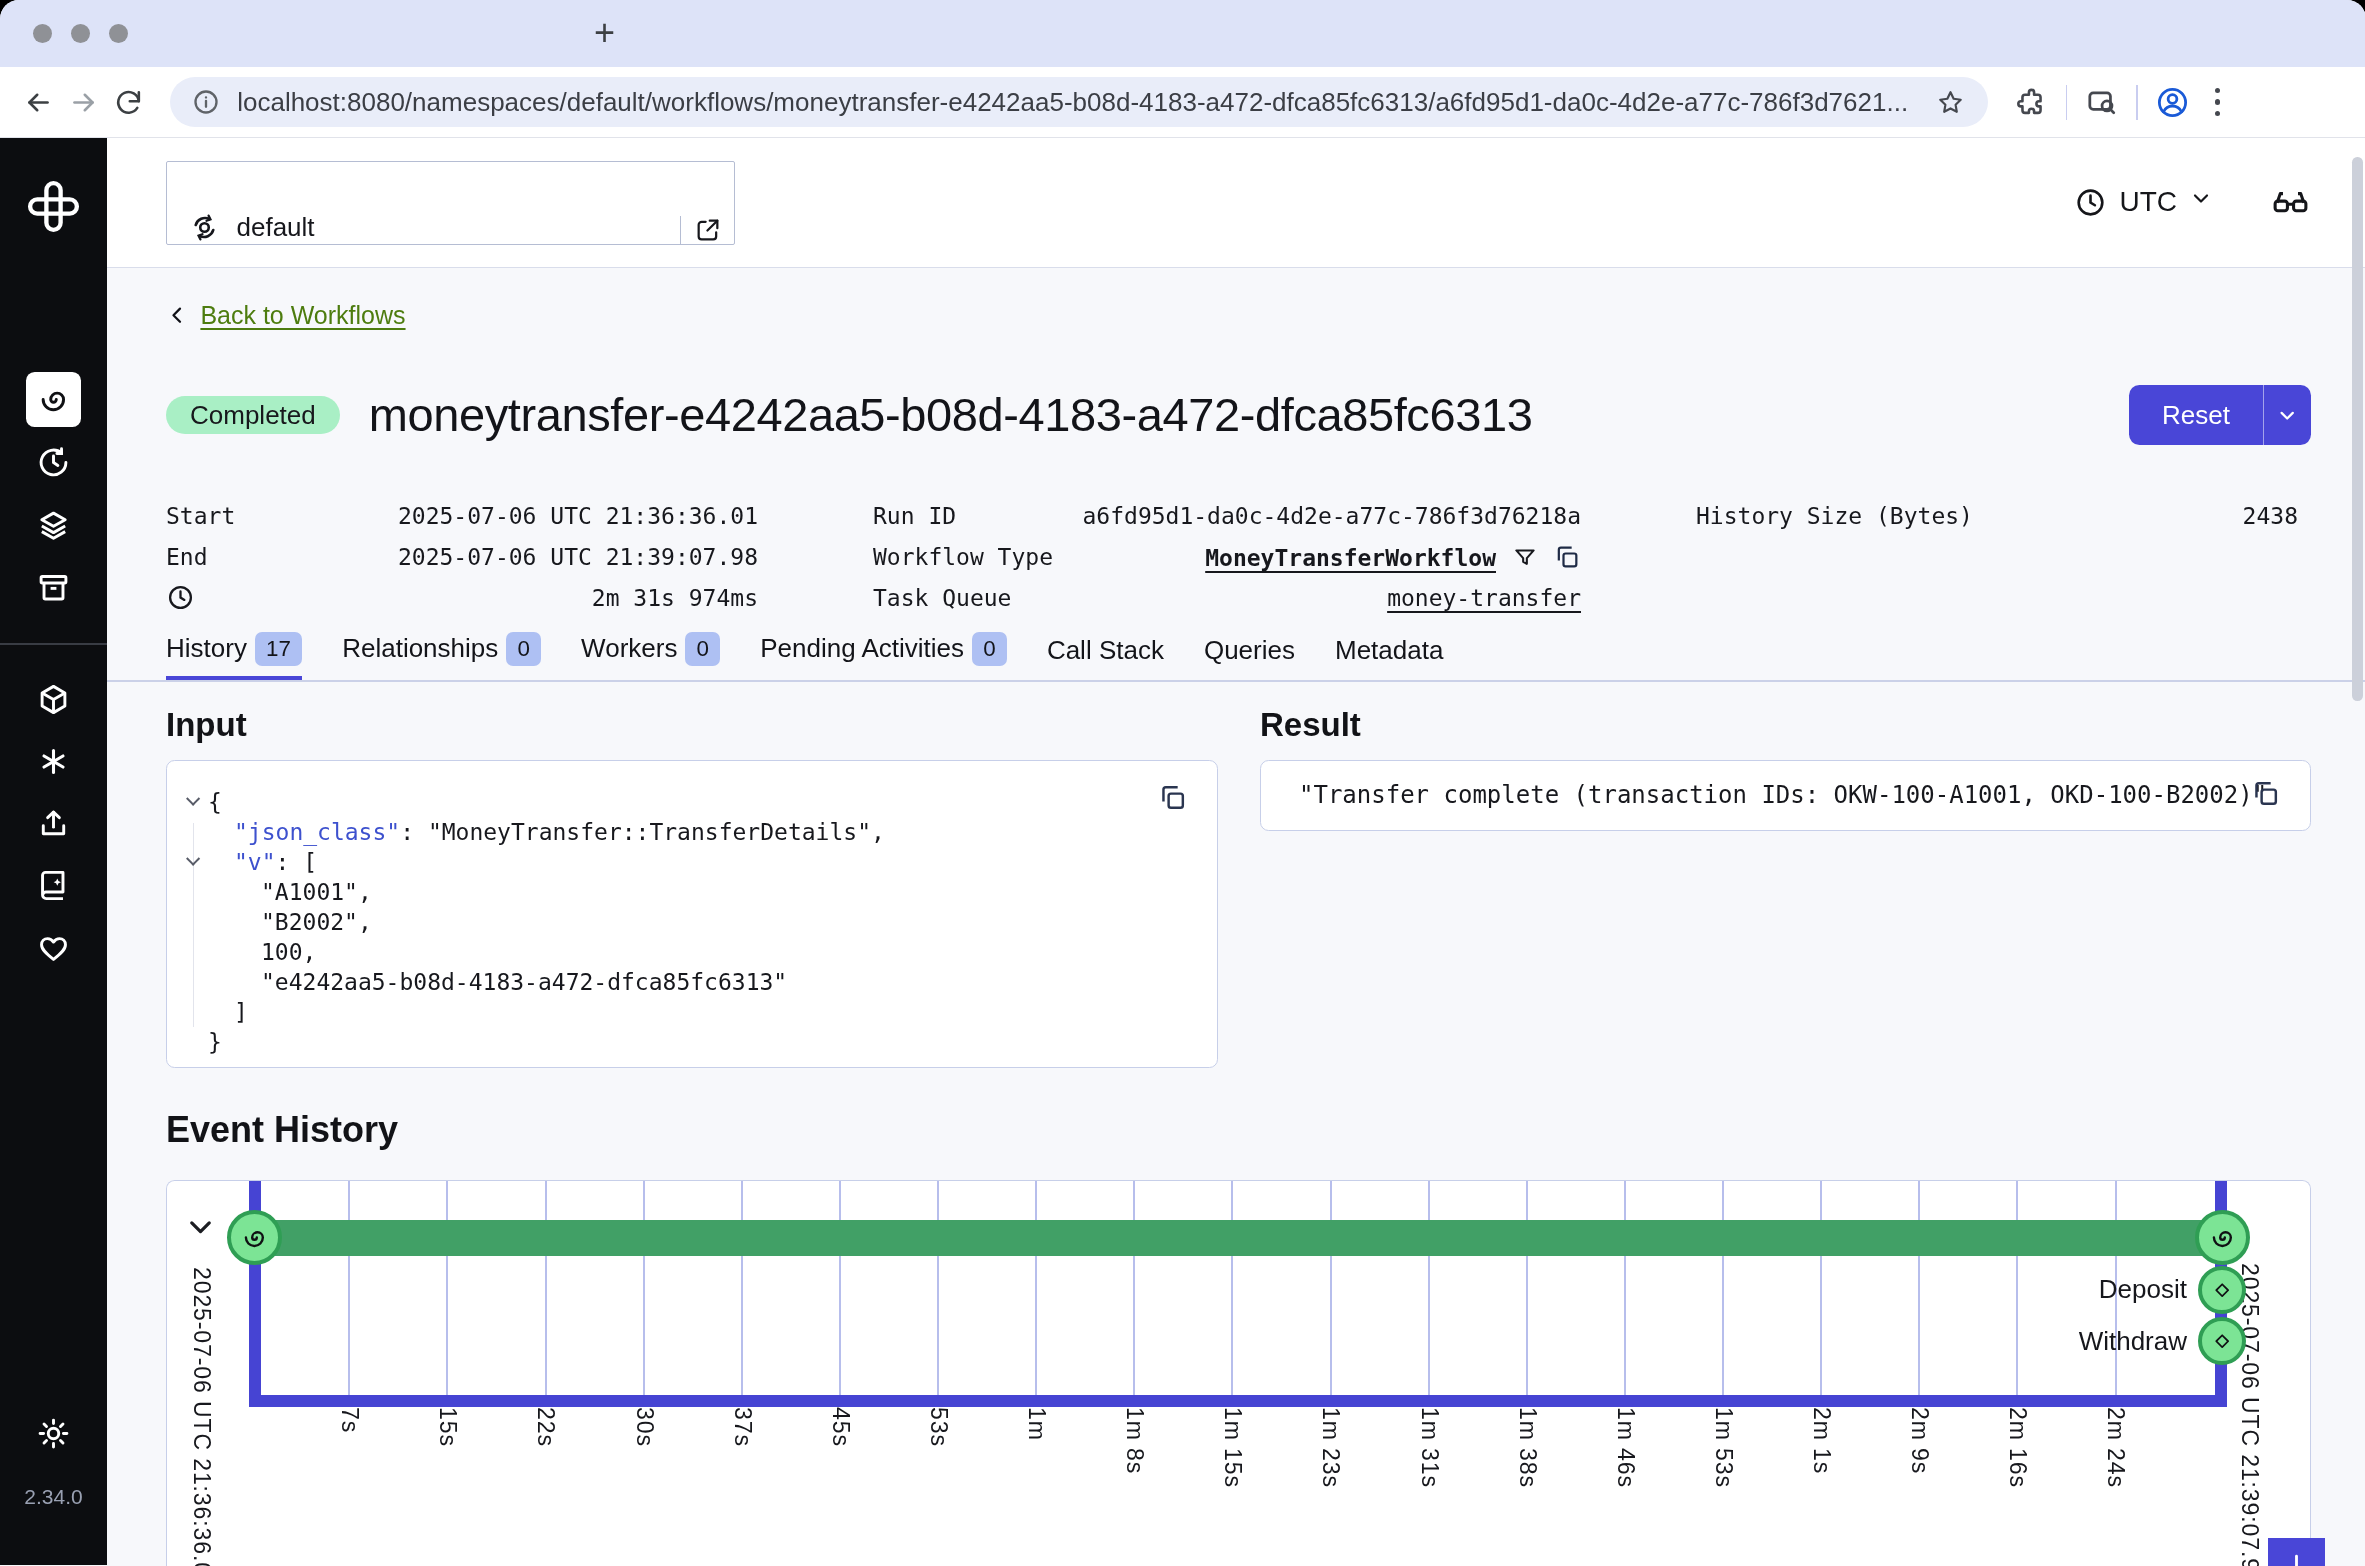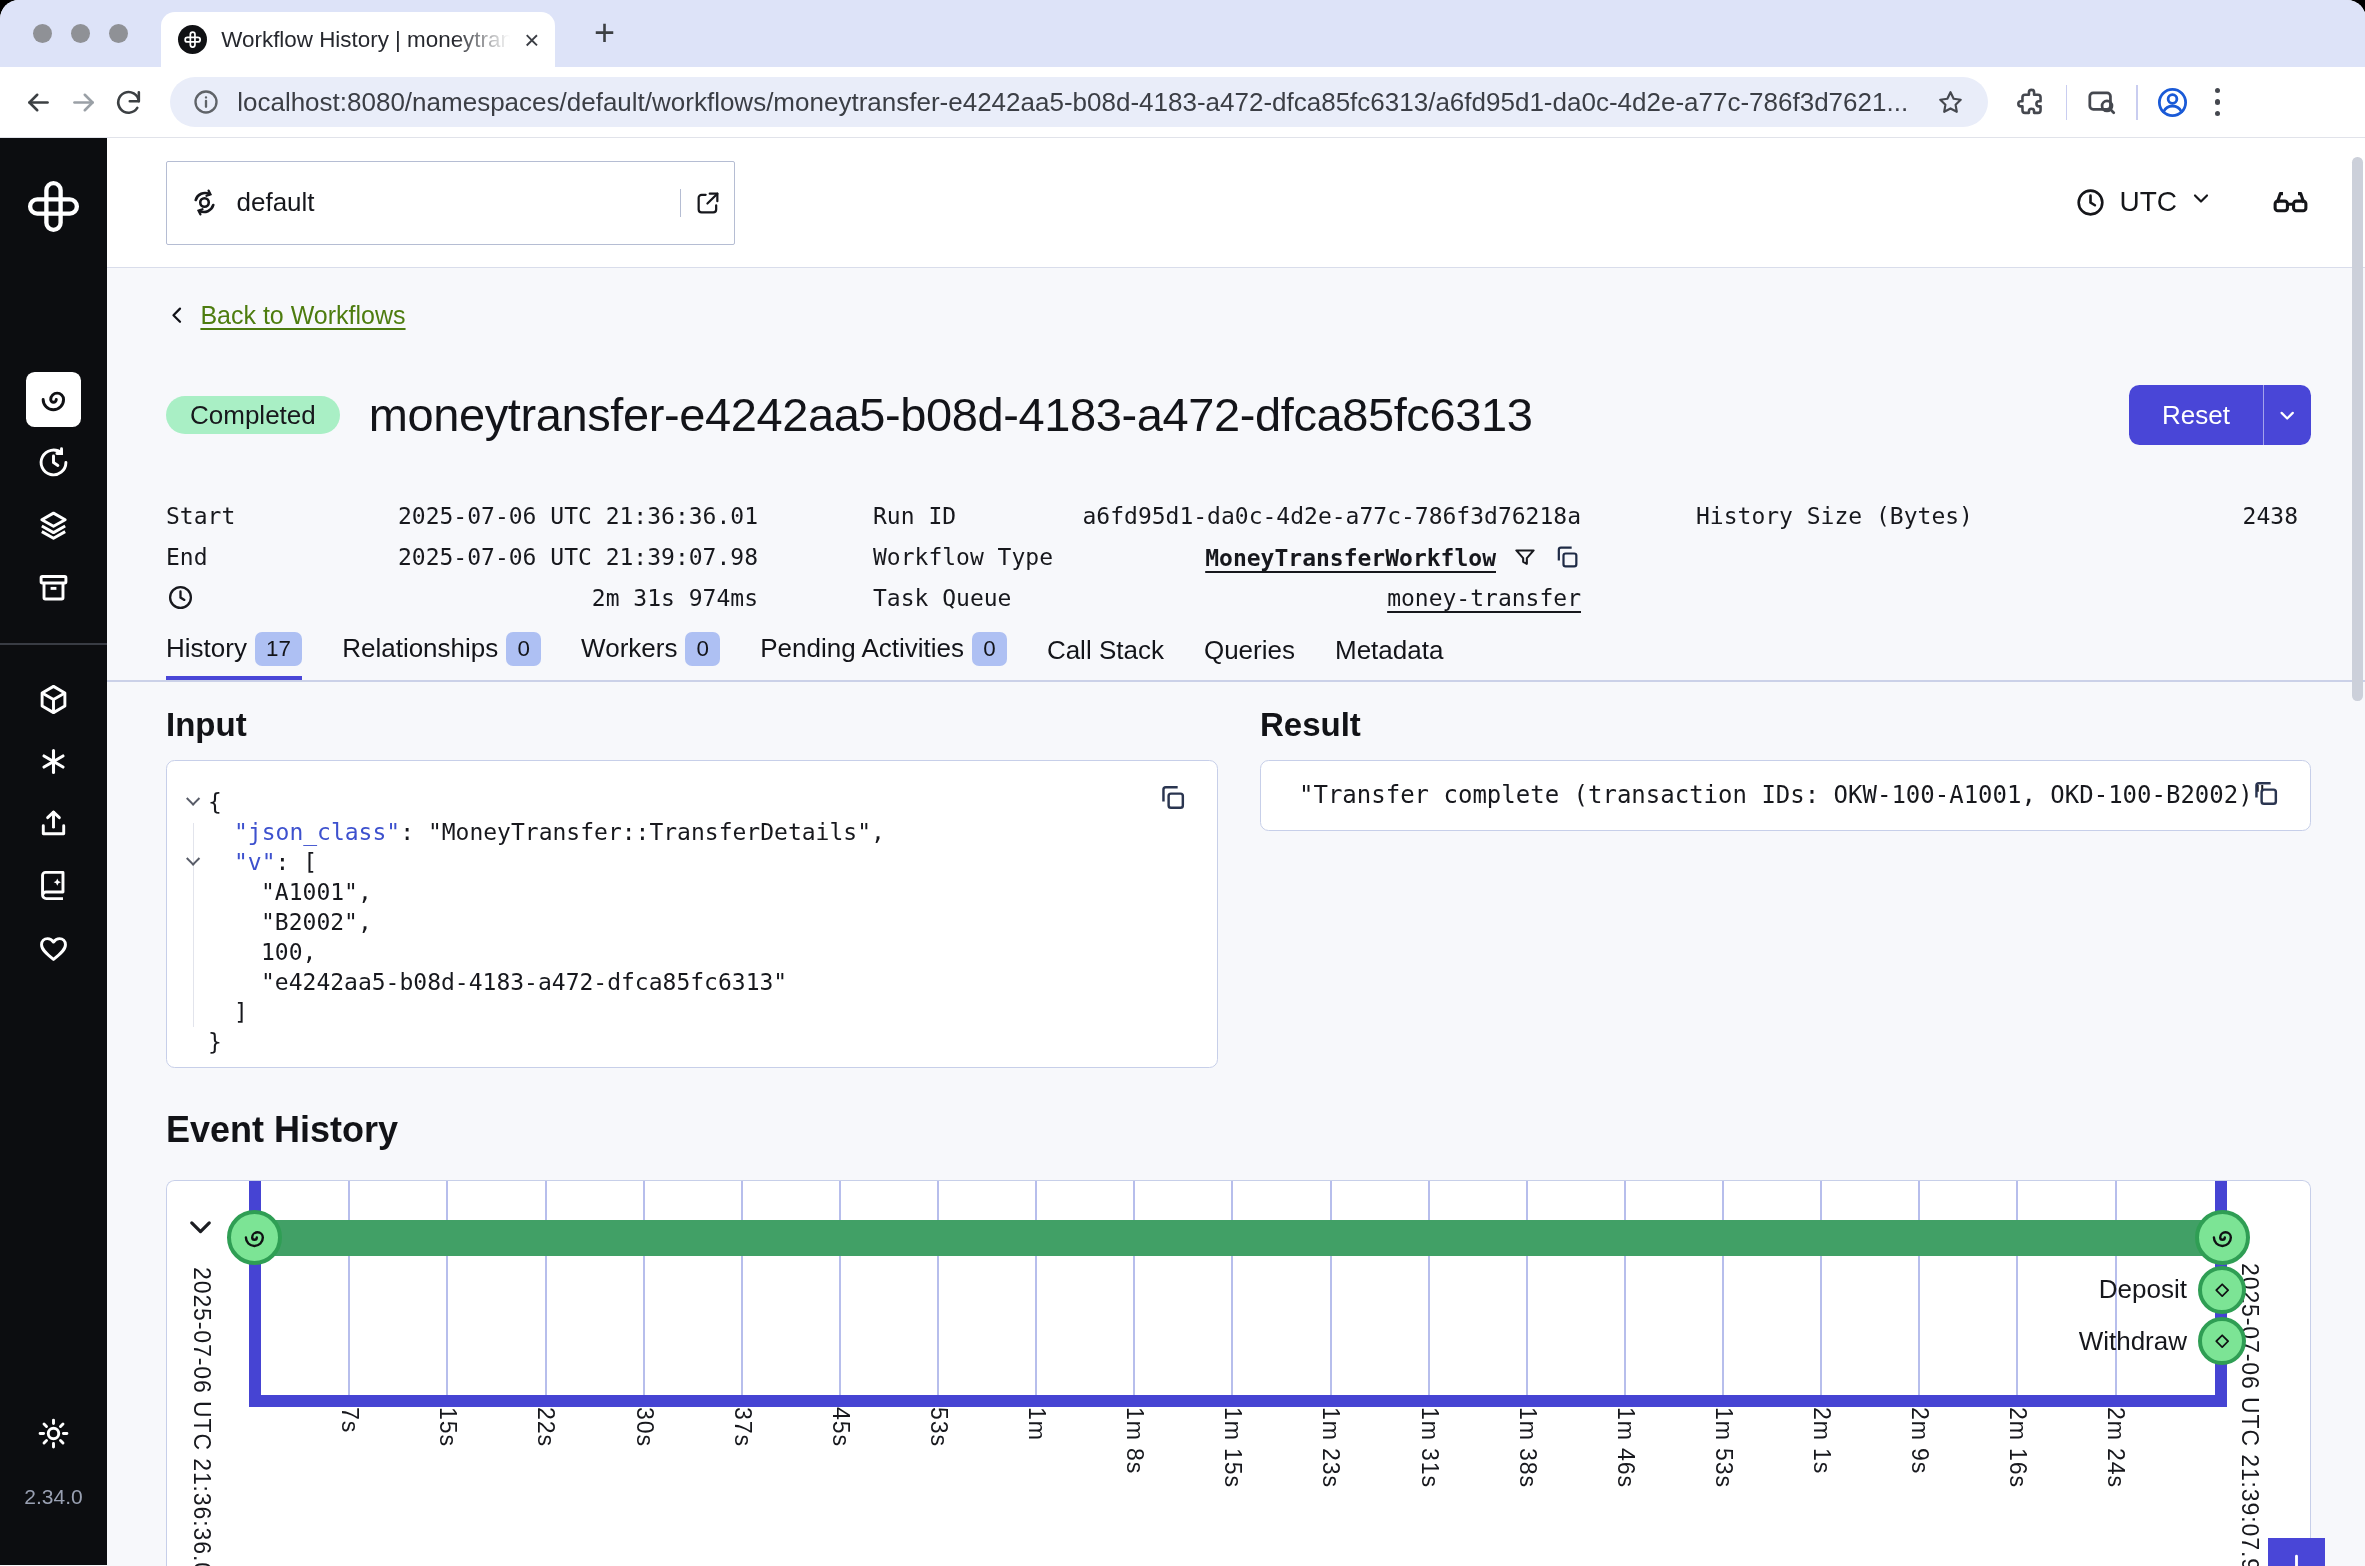--- a/index.html
+++ b/index.html
@@ -34,21 +34,21 @@
   .sidebar{position:relative;width:107px;flex:none;background:#0c0d10;}
   .sb-logo{position:absolute;left:26px;top:41px;}
   .sb-item{position:absolute;left:36px;width:35px;height:35px;display:flex;align-items:center;justify-content:center;}
   .sb-active{position:absolute;left:26px;top:234px;width:55px;height:55px;background:#fff;border-radius:8.6px;display:flex;align-items:center;justify-content:center;}
   .sb-divider{position:absolute;left:0;top:505px;width:107px;height:1.7px;background:#393c44;}
   .sb-version{position:absolute;left:0;top:1347px;width:107px;text-align:center;font-size:21px;color:#99a0b2;}
 
   
   .main{position:relative;flex:1;}
   .topbar{height:130px;background:#fff;border-bottom:1.7px solid #d9ddeb;display:flex;align-items:center;padding:0 67px 0 59px;}
-  .nsbox{width:569px;height:84px;border:1.7px solid #b5bdd3;border-radius:2px;background:#fff;display:flex;align-items:center;}
+  .nsbox{width:569px;height:84px;border:1.7px solid #b5bdd3;border-radius:2px;background:#fff;display:flex;align-items:flex-end;}
   .nsmain{flex:1;display:flex;align-items:center;gap:15.5px;padding:0 21px;}
   .nslabel{font-size:26px;color:#16171c;}
   .nsext{width:54px;border-left:1.7px solid #b5bdd3;display:flex;align-items:center;justify-content:center;}
   .tb-spacer{flex:1;}
   .utc{display:flex;align-items:flex-start;gap:12px;font-size:28px;color:#15161a;margin-right:57px;}
 
   .content{padding:0 67px 0 59px;}
   .backrow{margin-top:33px;display:flex;align-items:center;gap:12px;}
   .backlink{font-size:25px;font-weight:500;color:#4d7c0f;text-decoration:underline;text-underline-offset:4.3px;}
 
@@ -101,30 +101,20 @@
 <body>
 
 <div class="window">
 
   <div class="tabstrip">
     <div class="traffic">
         <span></span>
         <span></span>
         <span></span>
       </div>
-    <div class="tab">
-      <span class="favicon">
-        <svg width="17.3" height="17.3" viewBox="0 0 24 24" fill="none" stroke="#fff" stroke-width="2.4">
-            <rect x="8.8" y="1.6" width="6.4" height="20.8" rx="3.2"></rect>
-            <rect x="1.6" y="8.8" width="20.8" height="6.4" rx="3.2"></rect>
-          </svg>
-      </span>
-      <span class="tab-title">Workflow History | moneytran</span>
-      <span class="tab-close">×</span>
-    </div>
     <div class="newtab">+</div>
   </div>
 
   <div class="toolbar">
     <span class="navbtn">
       <svg width="31" height="31" viewBox="0 0 24 24" fill="none" stroke="#3c4043" stroke-width="2" stroke-linecap="round" stroke-linejoin="round">
           <path d="M19 12H5"></path>
           <path d="M11 6l-6 6 6 6"></path>
         </svg>
     </span>

